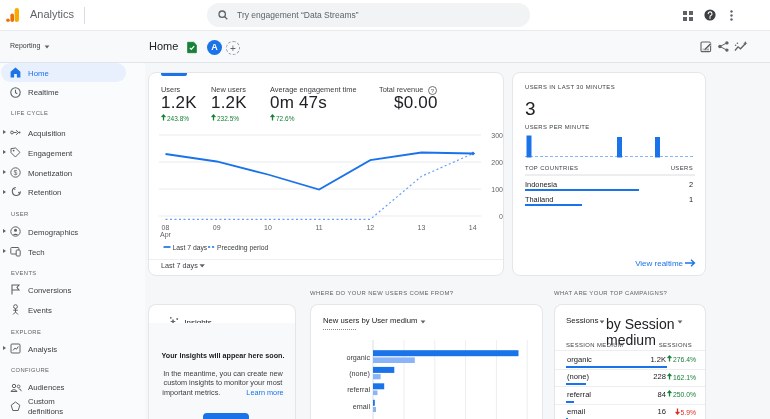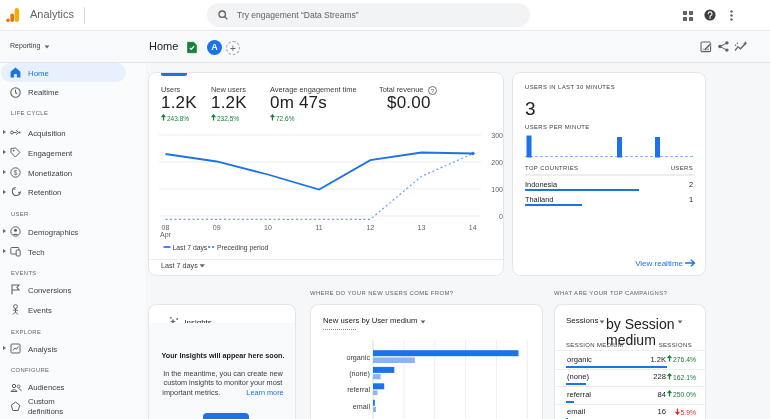--- a/index.html
+++ b/index.html
@@ -209,21 +209,21 @@
   <span class="mlab" style="left:62px;">New users</span>
   <span class="mlab" style="left:121px;">Average engagement time</span>
   <span class="mlab" style="left:230px;">Total revenue</span>
   <svg class="abs" style="left:279px;top:13px;" width="9" height="9" viewBox="0 0 9 9">
       <circle cx="4.5" cy="4.5" r="4" fill="none" stroke="#5f6368" stroke-width="0.9"></circle>
       <text x="4.5" y="6.7" font-size="6" fill="#5f6368" text-anchor="middle" font-family="Liberation Sans">?</text>
     </svg>
   <span class="mval" style="left:12px;">1.2K</span>
   <span class="mval" style="left:62px;">1.2K</span>
   <span class="mval" style="left:121px;">0m 47s</span>
-  <span class="mval" style="left:238px;">$0.00</span>
+  <span class="mval" style="left:245px;">$0.00</span>
   <span class="mdel" style="left:12px;"><svg style="display:inline-block;vertical-align:-0.5px;margin-right:1px;" width="5" height="7" viewBox="0 0 5 7">
         <path d="M2.5,6.6 L2.5,1.4 M0.6,3.2 L2.5,1 L4.4,3.2" fill="none" stroke="#188038" stroke-width="1.3"></path>
       </svg>243.8%</span>
   <span class="mdel" style="left:62px;"><svg style="display:inline-block;vertical-align:-0.5px;margin-right:1px;" width="5" height="7" viewBox="0 0 5 7">
         <path d="M2.5,6.6 L2.5,1.4 M0.6,3.2 L2.5,1 L4.4,3.2" fill="none" stroke="#188038" stroke-width="1.3"></path>
       </svg>232.5%</span>
   <span class="mdel" style="left:121px;"><svg style="display:inline-block;vertical-align:-0.5px;margin-right:1px;" width="5" height="7" viewBox="0 0 5 7">
         <path d="M2.5,6.6 L2.5,1.4 M0.6,3.2 L2.5,1 L4.4,3.2" fill="none" stroke="#188038" stroke-width="1.3"></path>
       </svg>72.6%</span>
 

